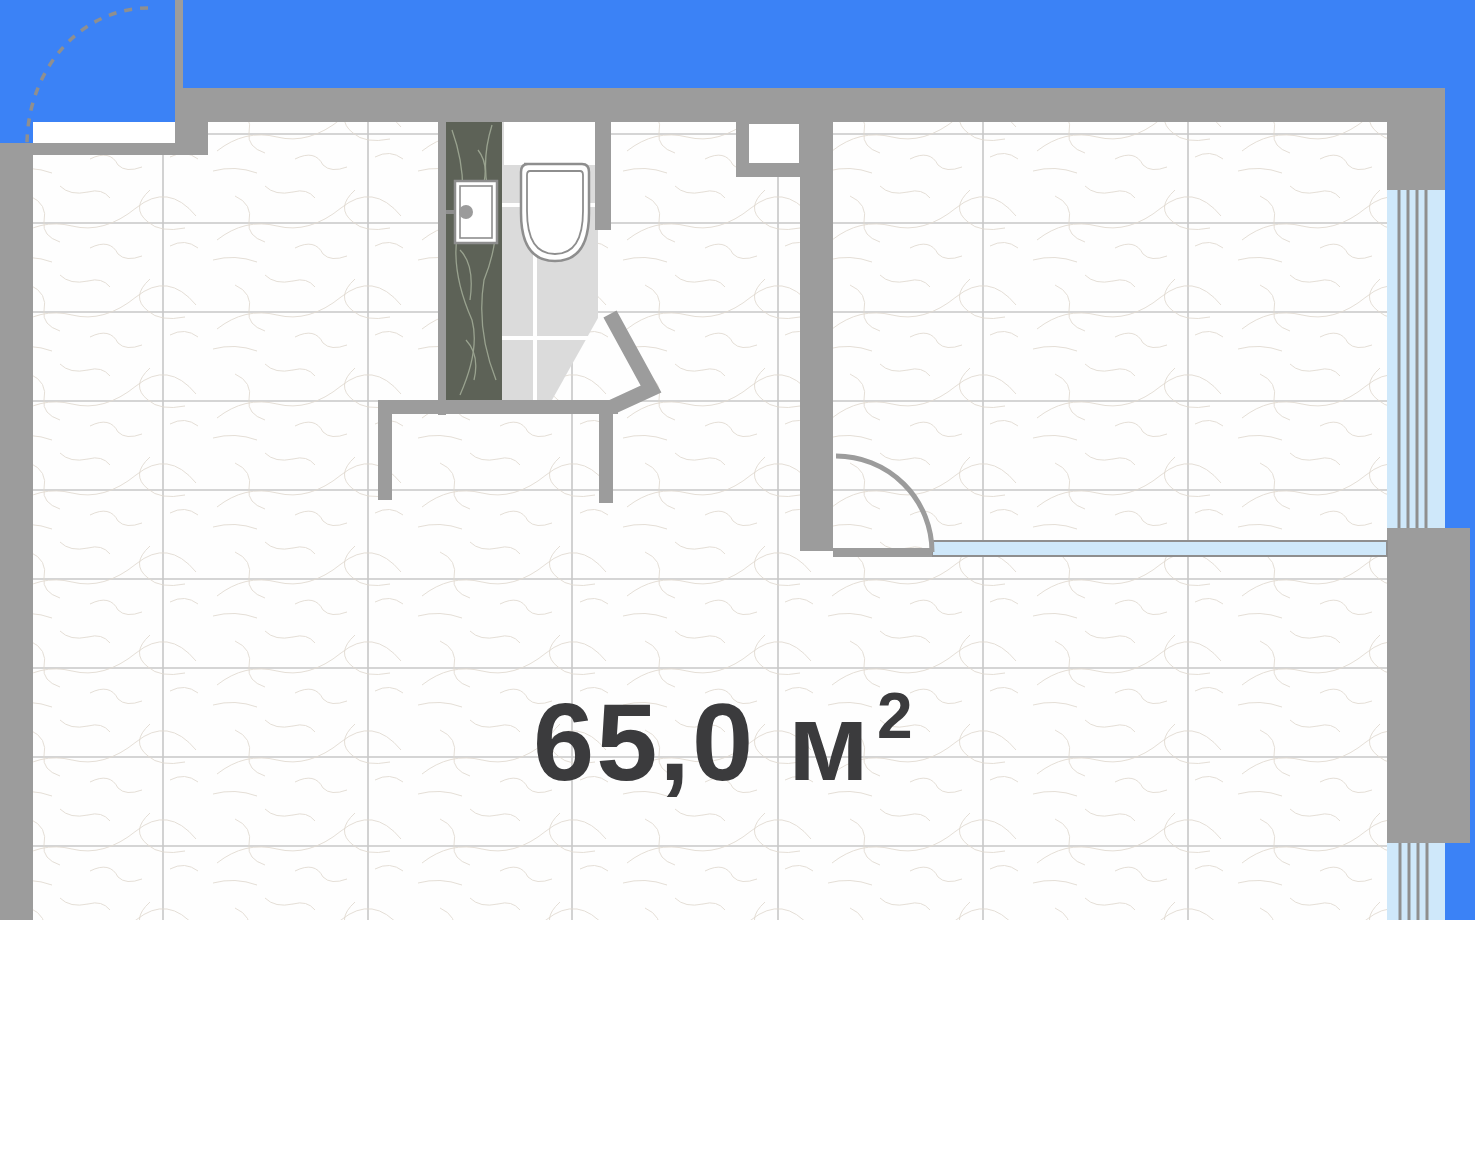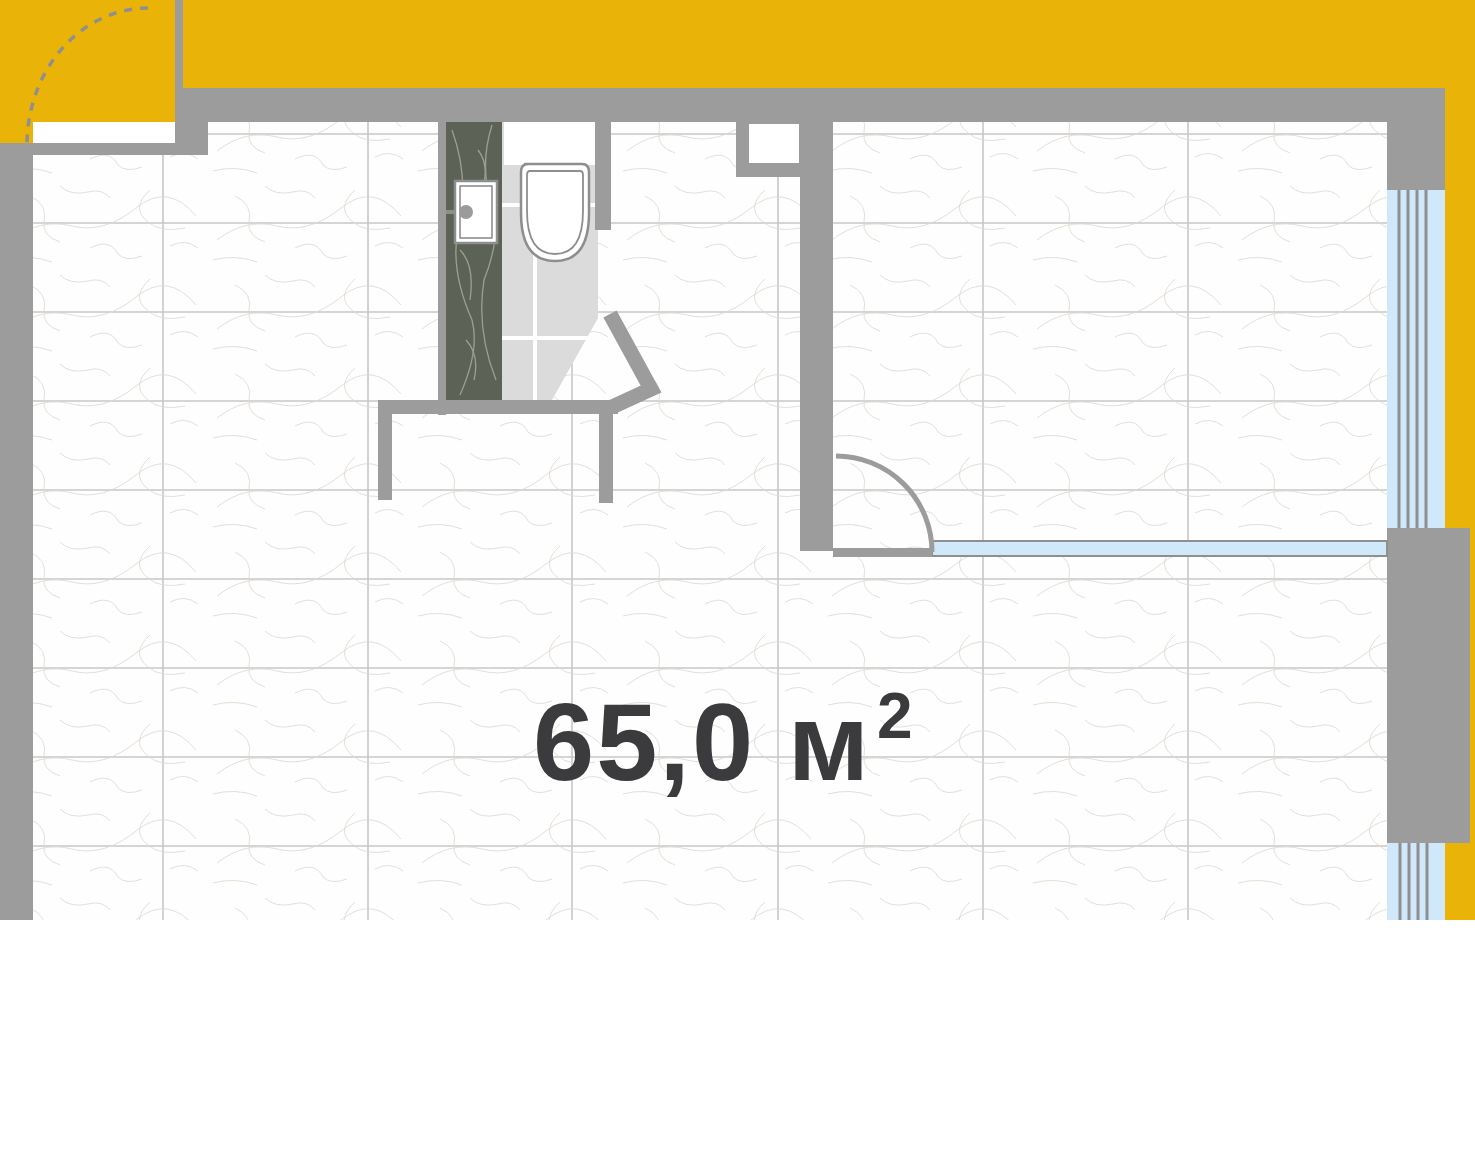--- a/index.html
+++ b/index.html
@@ -1,16 +1,16 @@
 <!DOCTYPE html>
 <html style="--wall: #9c9c9c; --floor: #fefefe; --grout: #c7c7c7; --vein: #e0d9cf; --tile: #dbdbdb; --tile_grout: #ffffff; --marble: #5d6257; --marble_vein: #99a28f; --glass: #cfe8fa; --frame: #8f8f8f; --fixture: #8e8e8e; --text: #3b3b3d;"><head>
 <meta charset="utf-8">
 <style>
   html,body{margin:0;padding:0;background:#ffffff;}
-  .stage{width:1475px;height:920px;position:relative;background:#eab308;overflow:hidden;}
+  .stage{width:1475px;height:920px;position:relative;background:#3b82f6;overflow:hidden;}
   svg{display:block;}
   .wall{fill:var(--wall);}
   .outside{fill:#ffffff;}
   .floorbase{fill:var(--floor);}
   .grout{stroke:var(--grout);stroke-width:1.6;fill:none;}
   .vein{stroke:var(--vein);stroke-width:1;fill:none;opacity:.85;}
   .tile{fill:var(--tile);}
   .tileline{stroke:var(--tile_grout);stroke-width:4;fill:none;}
   .marble{fill:var(--marble);}
   .mvein{stroke:var(--marble_vein);stroke-width:1.3;fill:none;}

